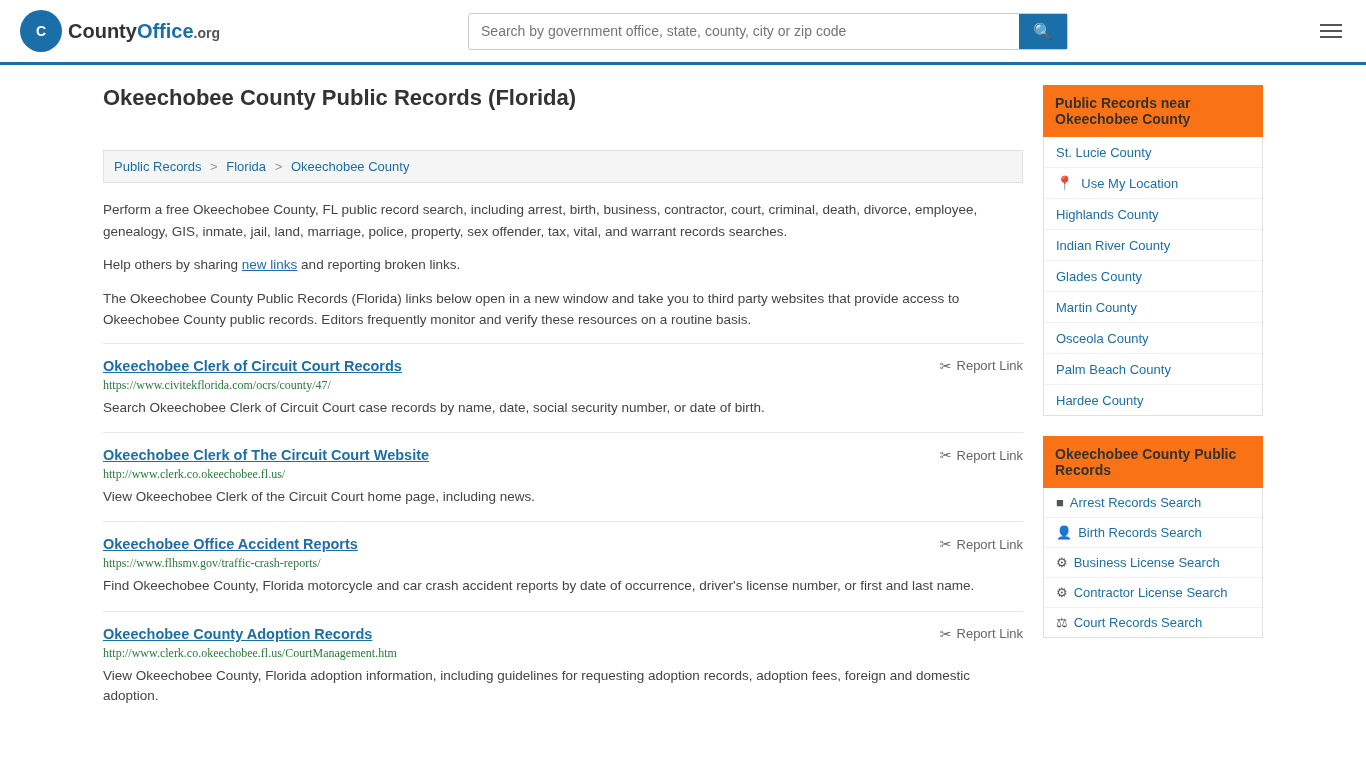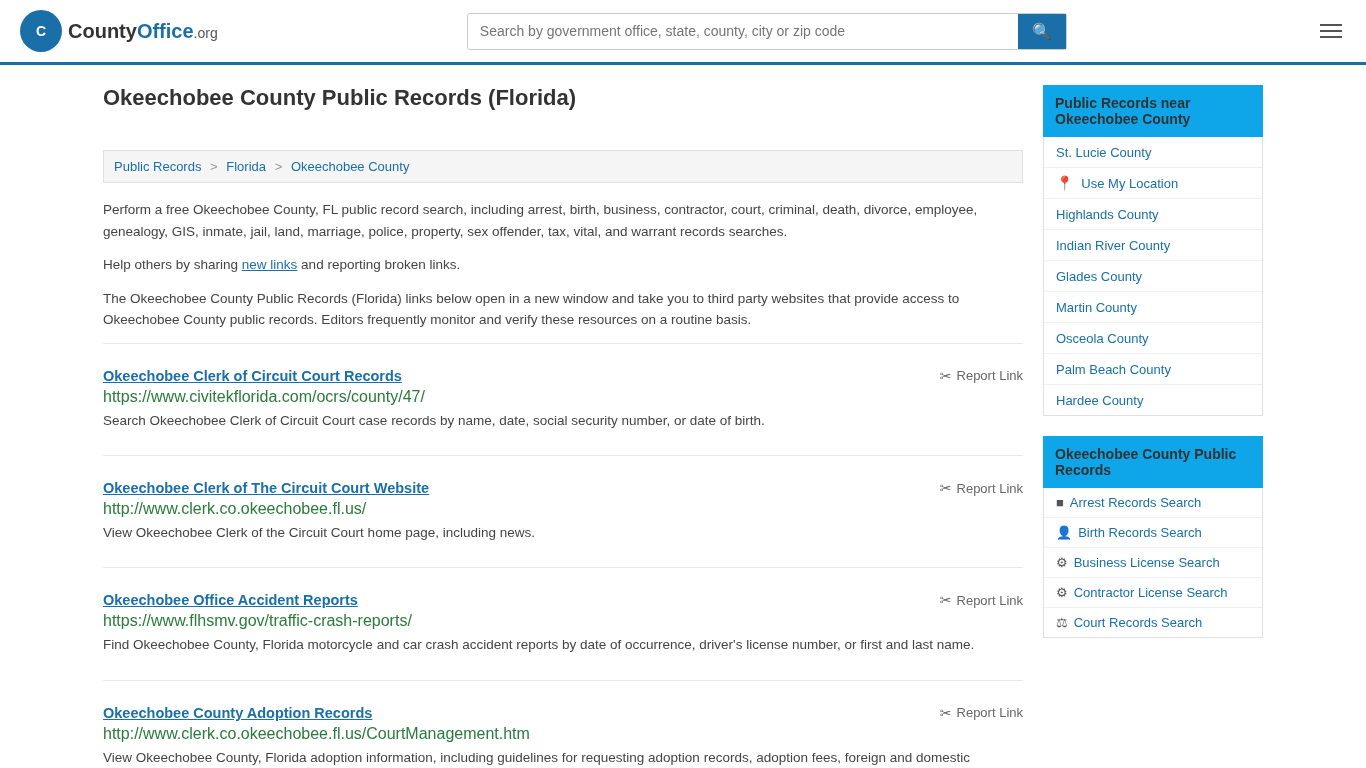--- a/index.html
+++ b/index.html
@@ -132,21 +132,21 @@
       margin-bottom: 12px;
     }
     .description a {
       color: #1a6fa8;
       text-decoration: underline;
     }
 
     
     .record-item {
       border-top: 1px solid #e8e8e8;
-      padding: 24px 0;
+      padding: 14px 0;
     }
     .record-header {
       display: flex;
       align-items: flex-start;
       justify-content: space-between;
       margin-bottom: 4px;
     }
     .record-title {
       font-size: 14.5px;
       font-weight: bold;
@@ -162,36 +162,37 @@
       color: #666;
       cursor: pointer;
       white-space: nowrap;
       margin-left: 20px;
     }
     .report-icon {
       font-size: 14px;
     }
     .record-url {
       color: #2a7a3a;
-      font-size: 16px;
+      font-size: 12px;
       margin-bottom: 5px;
       text-decoration: none;
+      font-family: Liberation Serif, serif;
     }
     .record-desc {
       font-size: 13.5px;
       line-height: 1.5;
       color: #444;
     }
 
     
     .sidebar-section {
       margin-bottom: 20px;
     }
     .sidebar-heading {
-      background: #0ea5e9;
+      background: #f97316;
       padding: 10px 12px;
       font-size: 14px;
       font-weight: bold;
       color: #333;
       margin-bottom: 0;
     }
     .sidebar-list {
       list-style: none;
       border: 1px solid #e0e0e0;
       border-top: none;
@@ -243,21 +244,21 @@
 
 <header class="header">
   <div class="logo-area">
     <div class="logo-circle">
       <svg width="26" height="26" viewBox="0 0 26 26" fill="none">
         <circle cx="13" cy="13" r="12" fill="#1a6fa8"></circle>
         <text x="13" y="18" text-anchor="middle" font-size="14" fill="white" font-weight="bold">C</text>
       </svg>
     </div>
     <div class="logo-text">
-      County<span>Office</span><span style="font-size:14px;color:#555;font-weight:normal;">.org</span>
+      County<span>Office</span><span style="font-size:14px;color:#555;font-weight:bold;">.org</span>
     </div>
   </div>
   <div class="search-area">
     <input type="text" placeholder="Search by government office, state, county, city or zip code" style="">
     <button class="search-btn">
       <span>🔍</span>
     </button>
   </div>
   <button class="menu-btn">
     <span></span>

